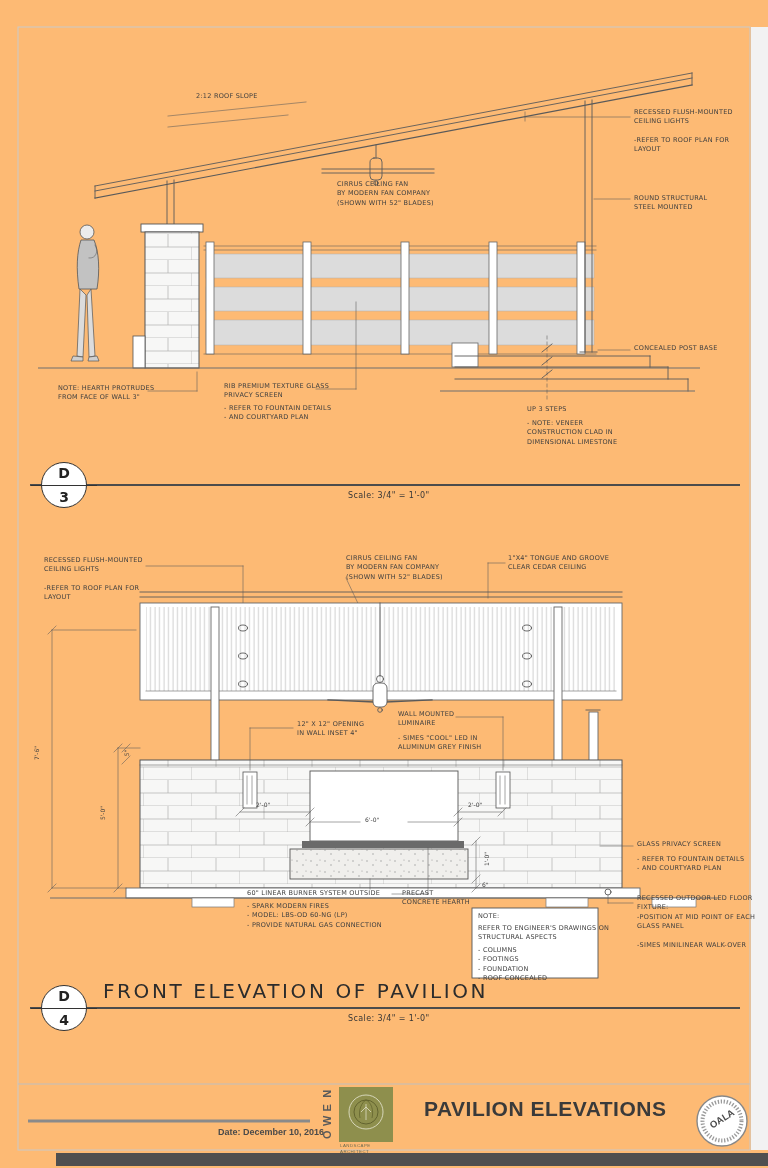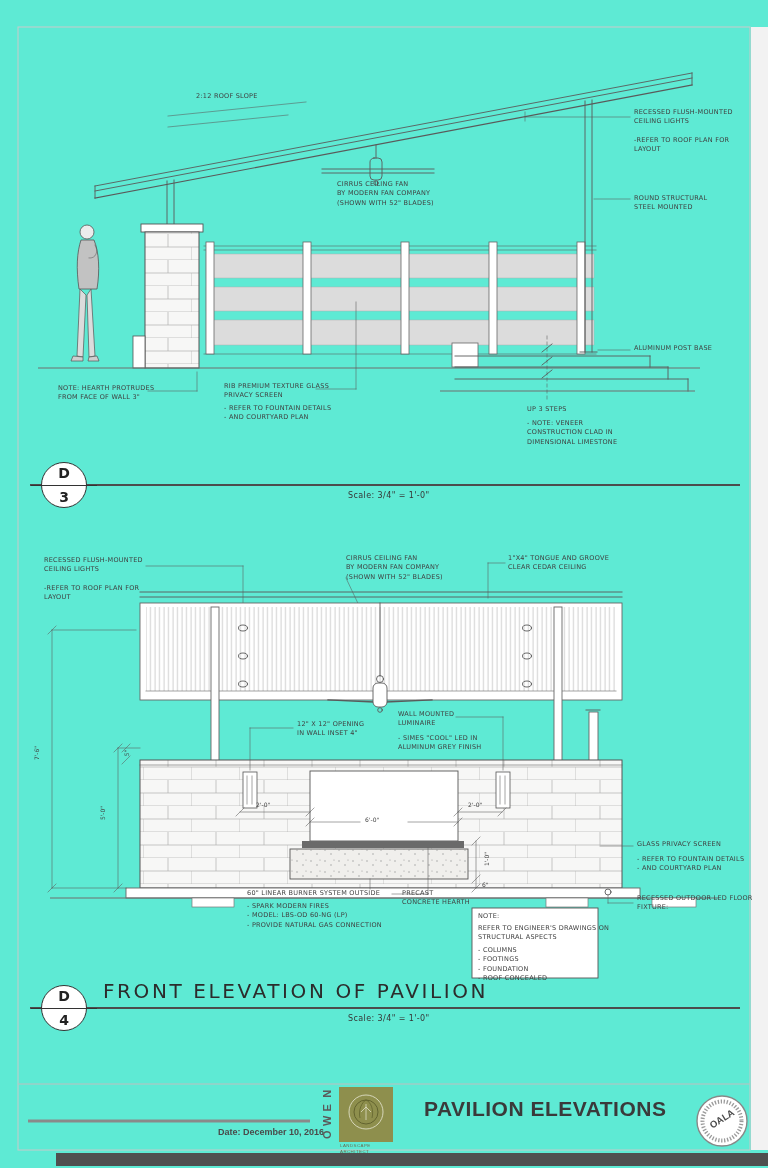--- a/index.html
+++ b/index.html
@@ -1,16 +1,16 @@
 <!DOCTYPE html>
 <html><head>
 <meta charset="utf-8">
 <style>
   html,body{margin:0;padding:0;background:#fff;}
-  #sheet{position:relative;width:768px;height:1168px;background:#5eead4;overflow:hidden;
+  #sheet{position:relative;width:768px;height:1168px;background:#fdba74;overflow:hidden;
          font-family:"DejaVu Sans",sans-serif;}
   svg.lw{position:absolute;left:0;top:0;}
   .ln{stroke:#5a5a5a;stroke-width:.9;fill:none;stroke-linecap:square;}
   .thin{stroke-width:.55;}
   .co{position:absolute;font:6.5px/1.45 "DejaVu Sans",sans-serif;color:#3f3f3f;
       letter-spacing:.25px;white-space:pre-line;}
   .dim{position:absolute;font:6px/1 "DejaVu Sans",sans-serif;color:#404040;white-space:nowrap;}
   .rot{transform:rotate(-90deg);transform-origin:center;}
   .vtitle{position:absolute;font:20px/1.1 "DejaVu Sans",sans-serif;font-weight:500;
           color:#2c2c2c;letter-spacing:2.6px;white-space:nowrap;}
@@ -235,21 +235,21 @@
 <div class="co" style="left:196px;top:92px">2:12 ROOF SLOPE</div>
 <div class="co" style="left:634px;top:108px">RECESSED FLUSH-MOUNTED
 CEILING LIGHTS</div>
 <div class="co" style="left:634px;top:136px">-REFER TO ROOF PLAN FOR
 LAYOUT</div>
 <div class="co" style="left:337px;top:180px">CIRRUS CEILING FAN
 BY MODERN FAN COMPANY
 (SHOWN WITH 52" BLADES)</div>
 <div class="co" style="left:634px;top:194px">ROUND STRUCTURAL
 STEEL MOUNTED</div>
-<div class="co" style="left:634px;top:344px">ALUMINUM POST BASE</div>
+<div class="co" style="left:634px;top:344px">CONCEALED POST BASE</div>
 <div class="co" style="left:58px;top:384px">NOTE: HEARTH PROTRUDES
 FROM FACE OF WALL 3"</div>
 <div class="co" style="left:224px;top:382px">RIB PREMIUM TEXTURE GLASS
 PRIVACY SCREEN</div>
 <div class="co" style="left:224px;top:404px">- REFER TO FOUNTAIN DETAILS
 - AND COURTYARD PLAN</div>
 <div class="co" style="left:527px;top:405px">UP 3 STEPS</div>
 <div class="co" style="left:527px;top:419px">- NOTE: VENEER
 CONSTRUCTION CLAD IN
 DIMENSIONAL LIMESTONE</div>
@@ -287,20 +287,24 @@
 STRUCTURAL ASPECTS</div>
 <div class="co" style="left:478px;top:946px">- COLUMNS
 - FOOTINGS
 - FOUNDATION
 - ROOF CONCEALED</div>
 <div class="co" style="left:637px;top:840px">GLASS PRIVACY SCREEN</div>
 <div class="co" style="left:637px;top:855px">- REFER TO FOUNTAIN DETAILS
 - AND COURTYARD PLAN</div>
 <div class="co" style="left:637px;top:894px">RECESSED OUTDOOR LED FLOOR
 FIXTURE:</div>
+<div class="co" style="left:637px;top:913px">-POSITION AT MID POINT OF EACH
+GLASS PANEL
+
+-SIMES MINILINEAR WALK-OVER</div>
 
 <div class="dim rot" style="left:30px;top:750px">7'-6"</div>
 <div class="dim rot" style="left:96px;top:810px">5'-0"</div>
 <div class="dim rot" style="left:124px;top:750px">5"</div>
 <div class="dim" style="left:256px;top:802px">2'-0"</div>
 <div class="dim" style="left:365px;top:817px">6'-0"</div>
 <div class="dim" style="left:468px;top:802px">2'-0"</div>
 <div class="dim rot" style="left:480px;top:856px">1'-0"</div>
 <div class="dim" style="left:482px;top:882px">6"</div>
 

